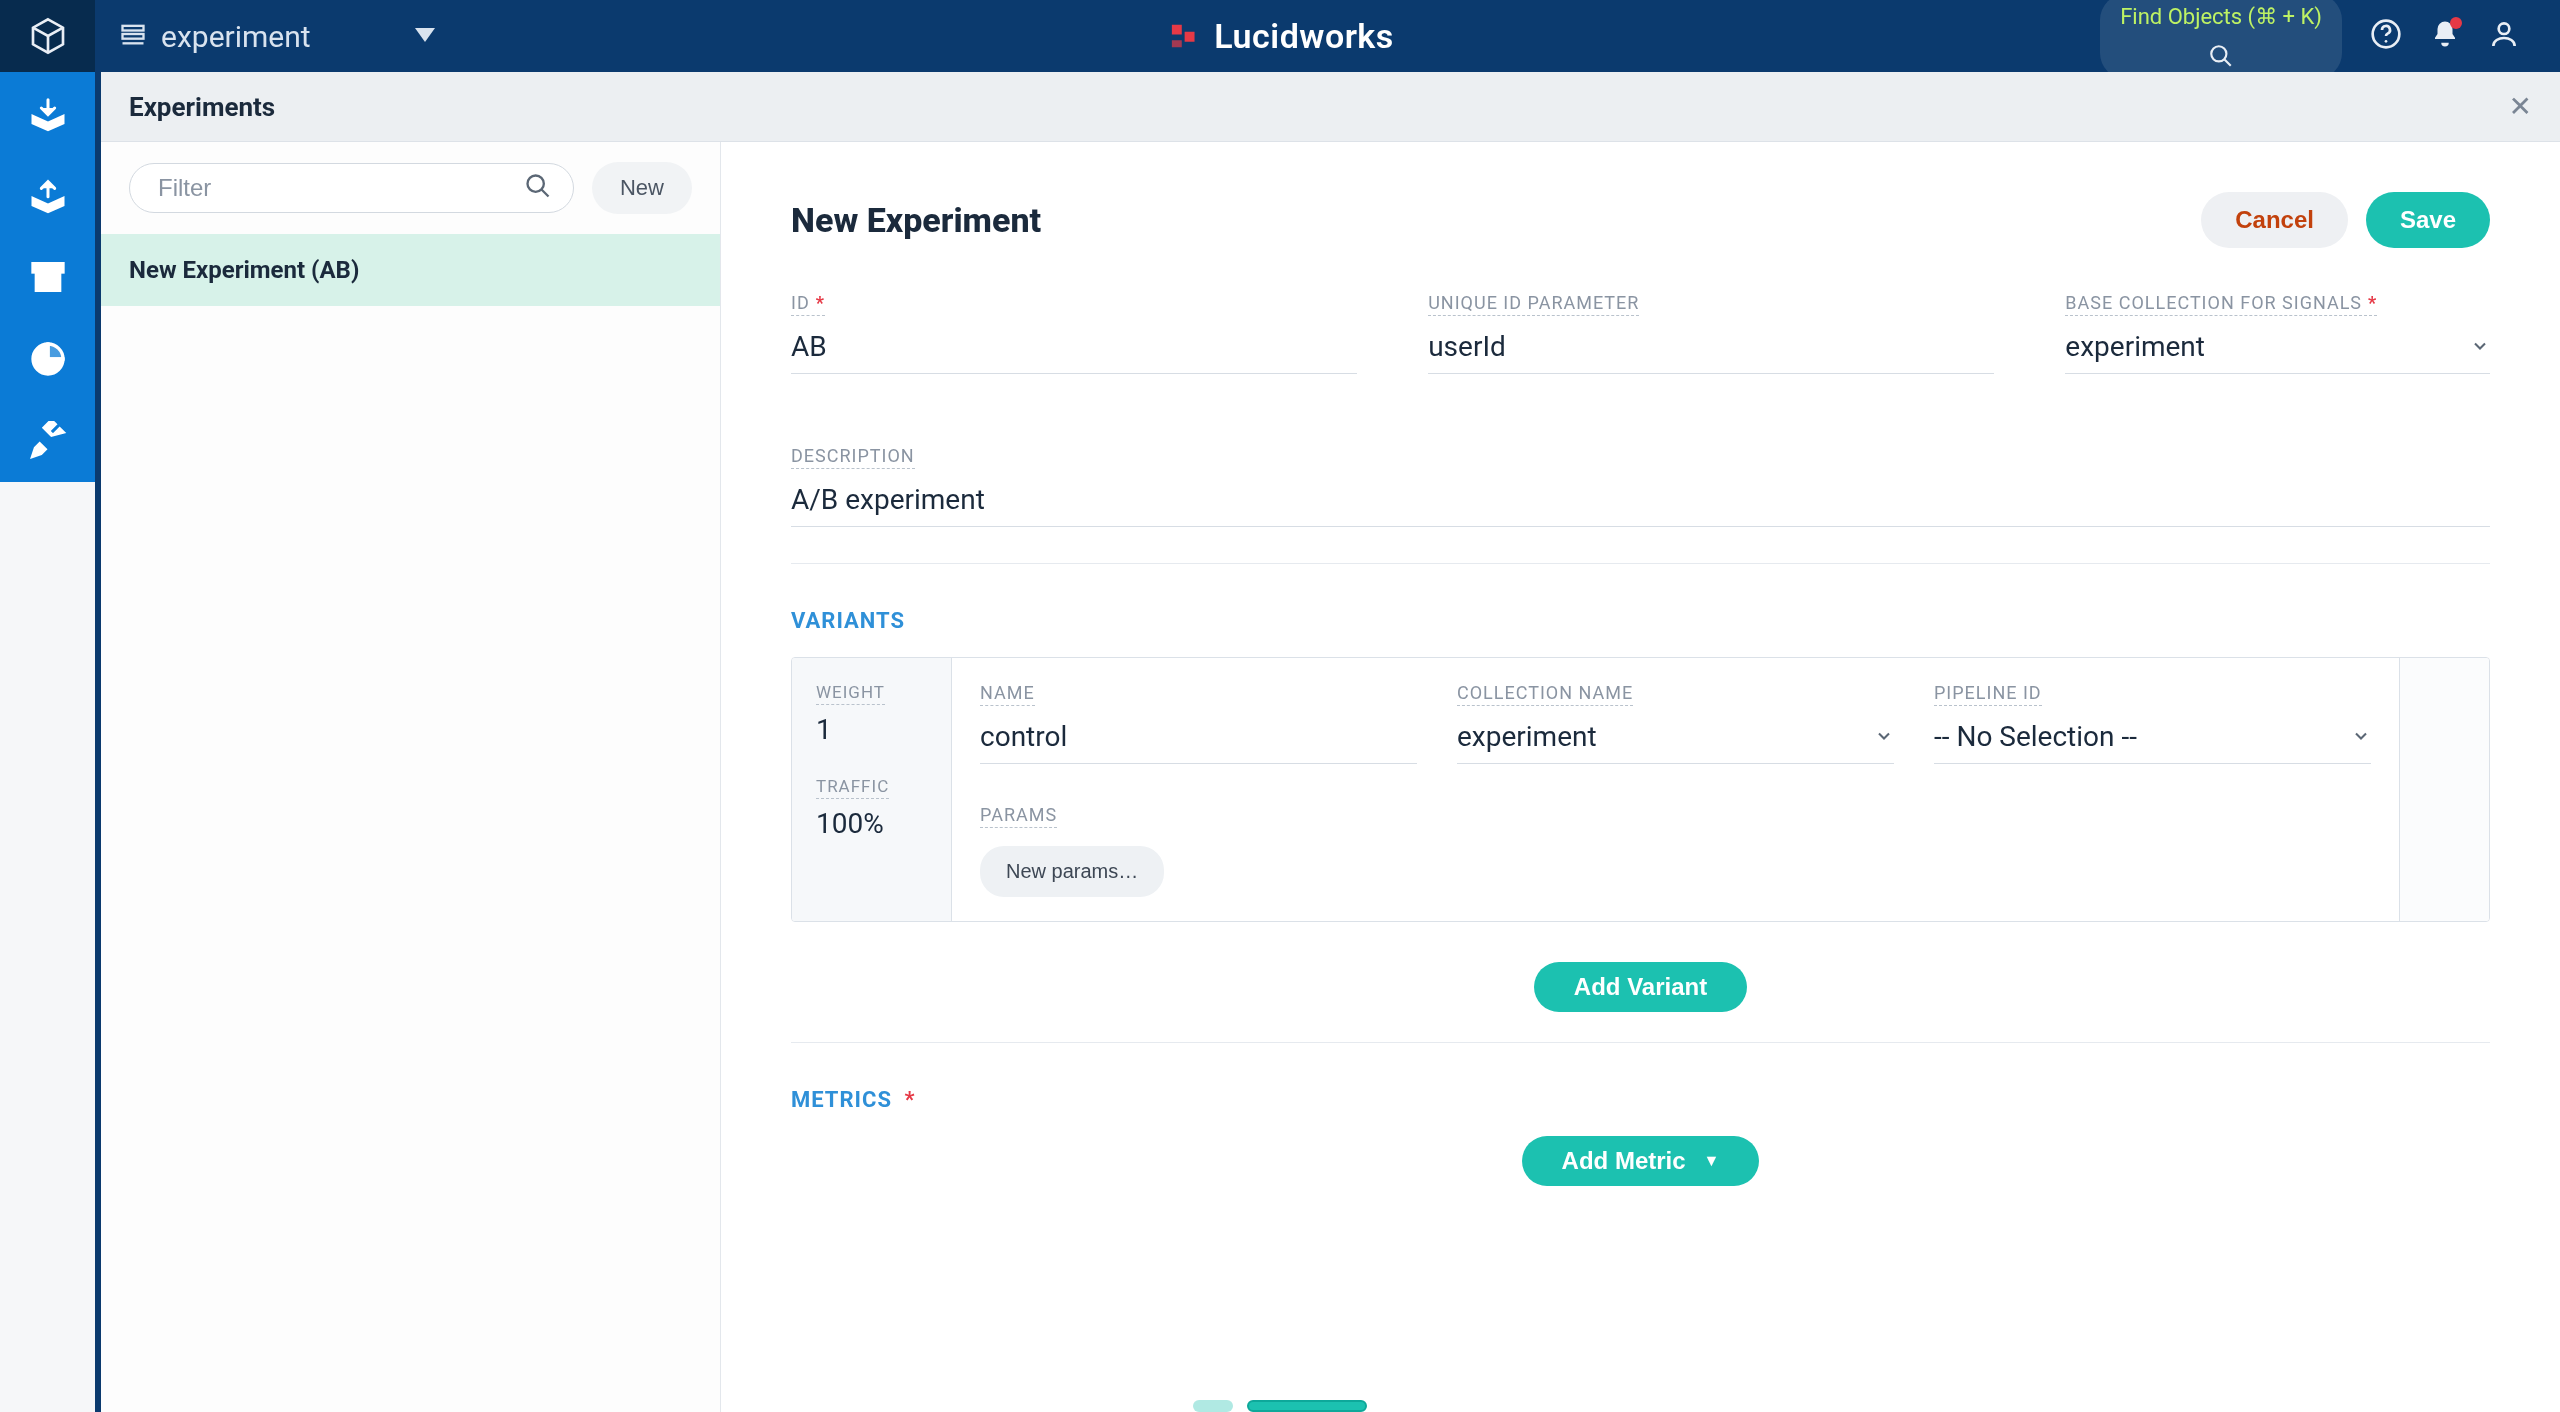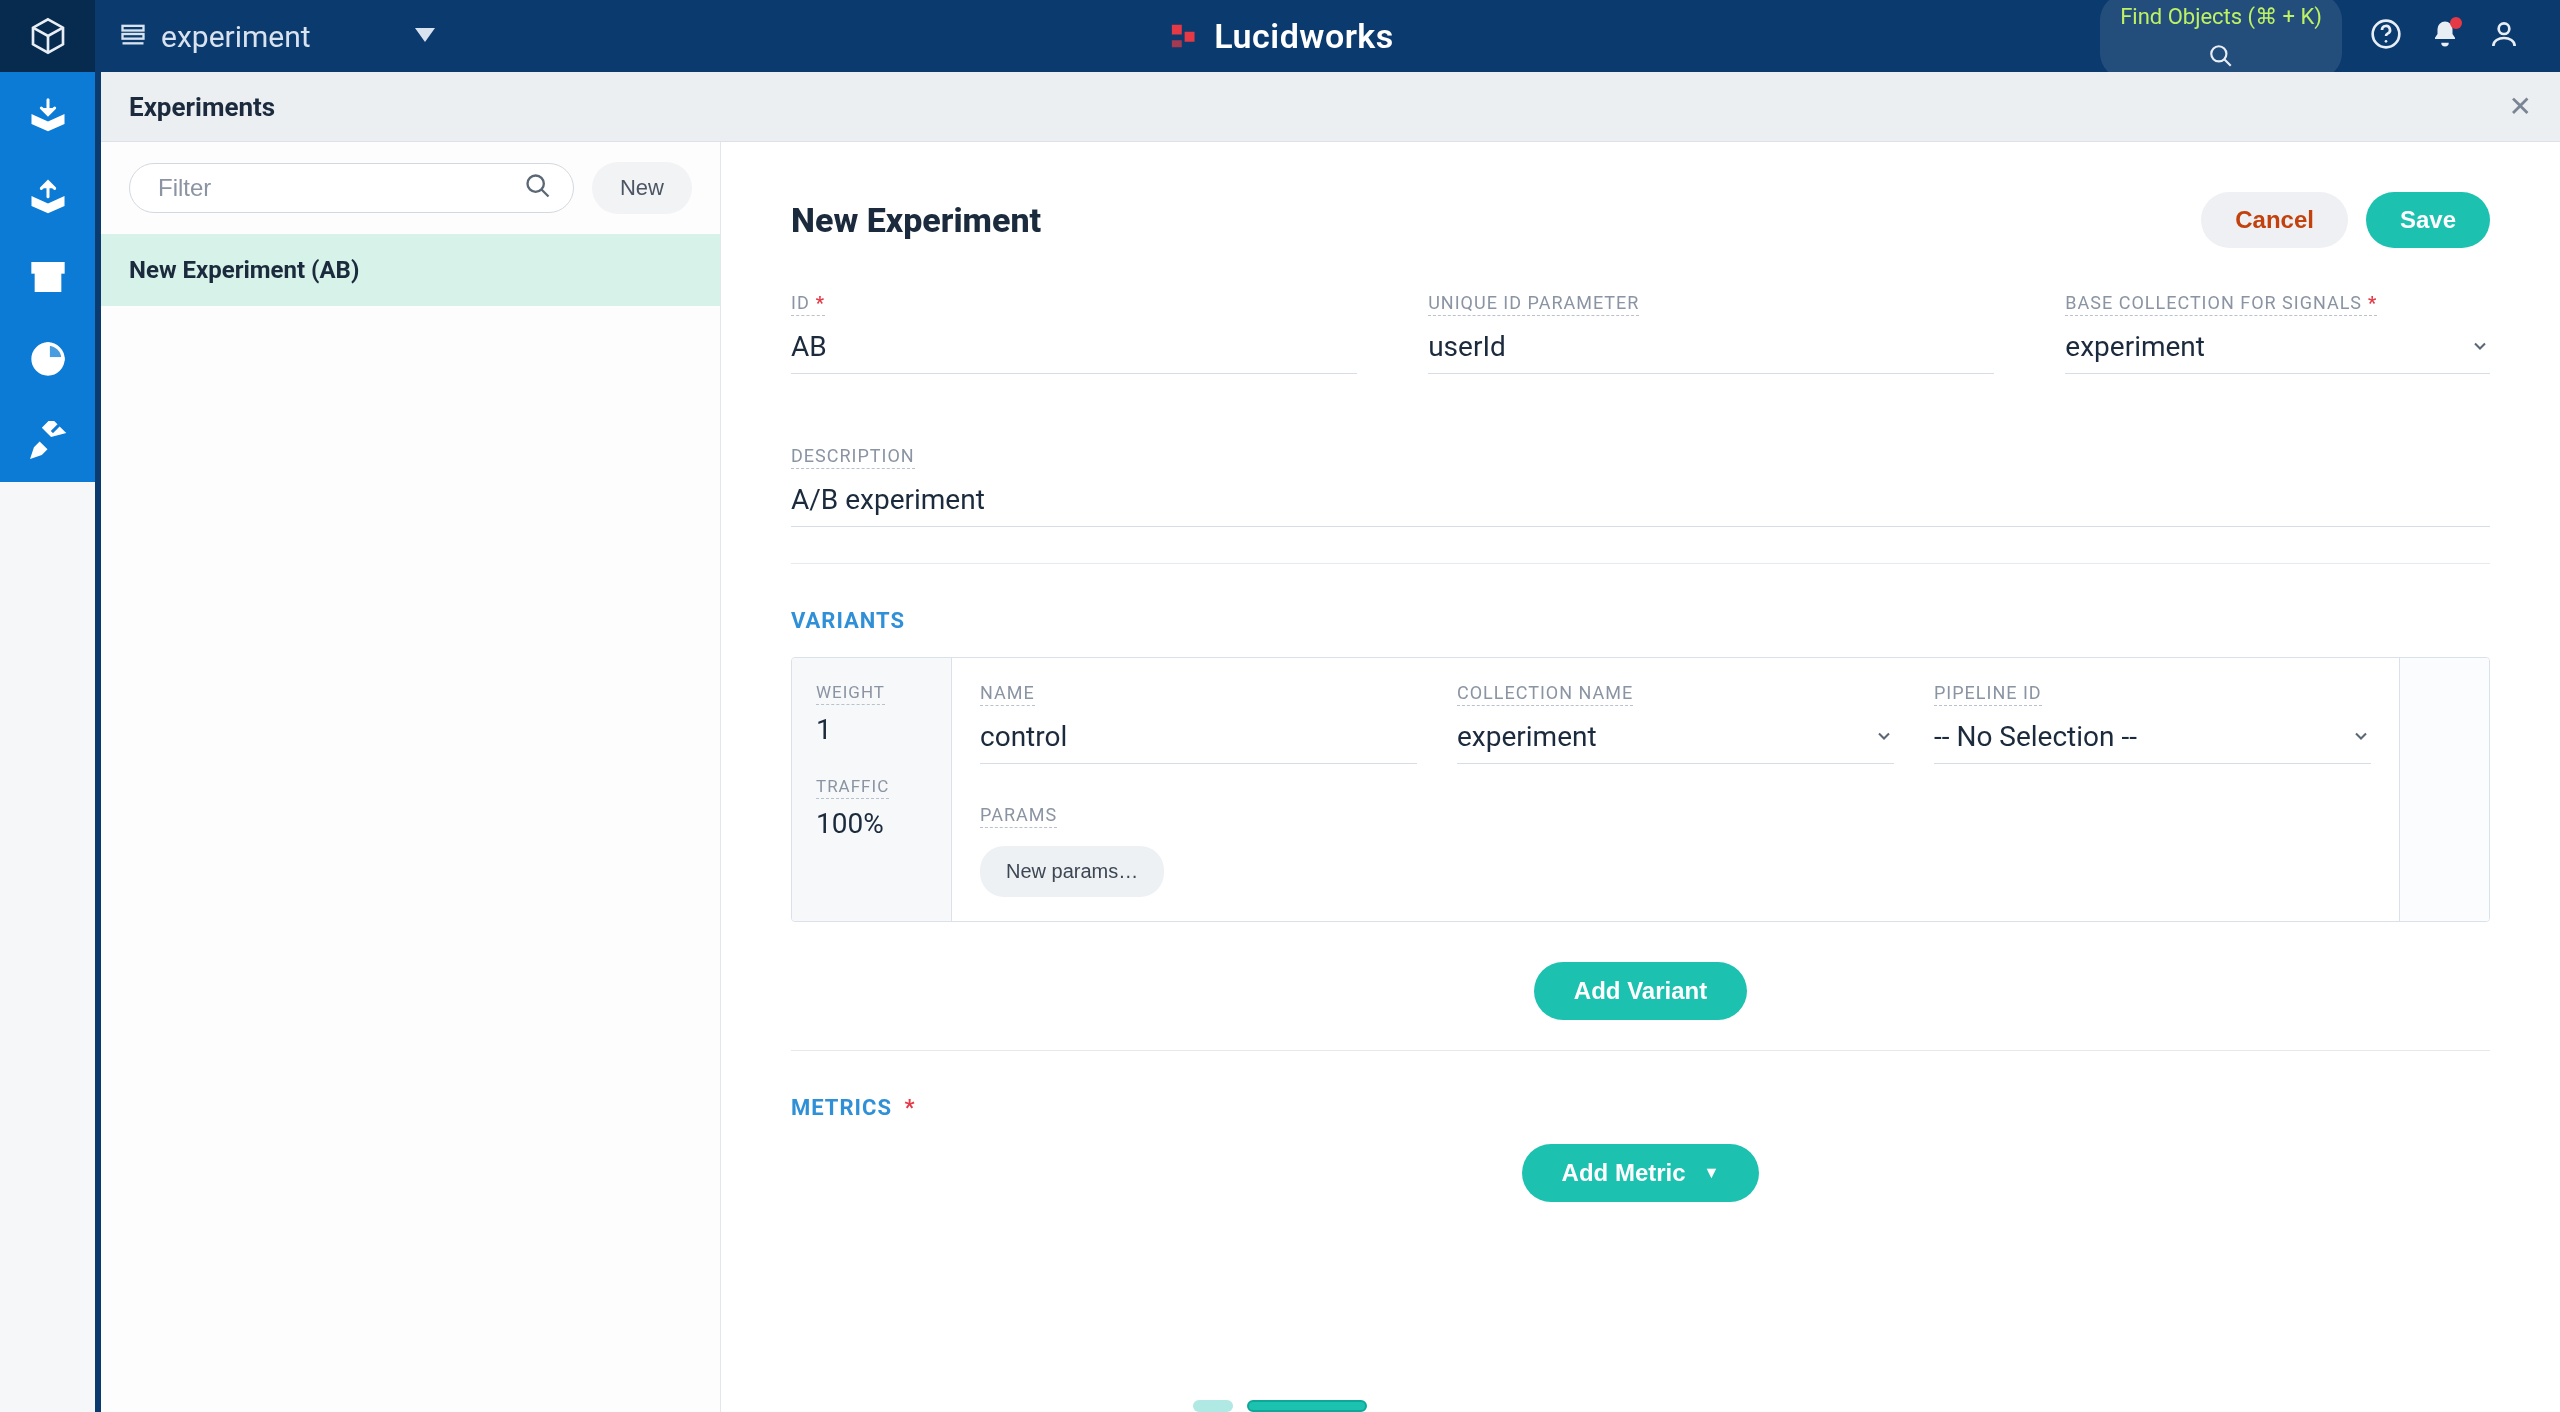--- a/index.html
+++ b/index.html
@@ -72,21 +72,21 @@
 .variant { display: flex; border: 1px solid #dbe1e8; border-radius: 4px; overflow: hidden; }
 .variant .side { width: 160px; background: #f6f8fa; border-right: 1px solid #dbe1e8; padding: 24px; display: flex; flex-direction: column; gap: 30px; }
 .variant .side .mini label { font-size: 17px; color: #8a94a2; letter-spacing: 1px; border-bottom: 1px dashed #b9c2cc; display: inline-block; padding-bottom: 2px; }
 .variant .side .mini .val { font-size: 28px; color: #1b2a3c; margin-top: 8px; }
 .variant .main { flex: 1; padding: 24px 28px; display: grid; grid-template-columns: 1fr 1fr 1fr; gap: 40px; align-content: start; }
 .variant .drag { width: 90px; border-left: 1px solid #dbe1e8; background: #fbfcfd; }
 .params-span { grid-column: 1 / -1; }
 .btn-chip { background: #eef1f4; border: none; border-radius: 24px; padding: 14px 26px; font-size: 20px; color: #3d4754; cursor: pointer; margin-top: 10px; }
 
 .center { display: flex; justify-content: center; margin-top: 40px; }
-.btn-primary { background: #1cc1b0; color: #fff; border: none; border-radius: 30px; height: 58px; padding: 0 40px; font-size: 24px; font-weight: 700; cursor: pointer; display: inline-flex; align-items: center; gap: 18px; }
+.btn-primary { background: #1cc1b0; color: #fff; border: none; border-radius: 30px; height: 50px; padding: 0 40px; font-size: 24px; font-weight: 700; cursor: pointer; display: inline-flex; align-items: center; gap: 18px; }
 .btn-primary .tri { font-size: 16px; }
 
 
 .progress { position: fixed; bottom: 0; left: 50%; transform: translateX(-50%); display: flex; gap: 14px; }
 .progress .seg { width: 120px; height: 12px; border-radius: 6px; }
 .seg.a { background: #1cc1b0; opacity: .35; width: 40px; }
 .seg.b { background: #1cc1b0; border: 2px solid #0ea89a; }
 
 
 .formcol::-webkit-scrollbar { width: 16px; }

